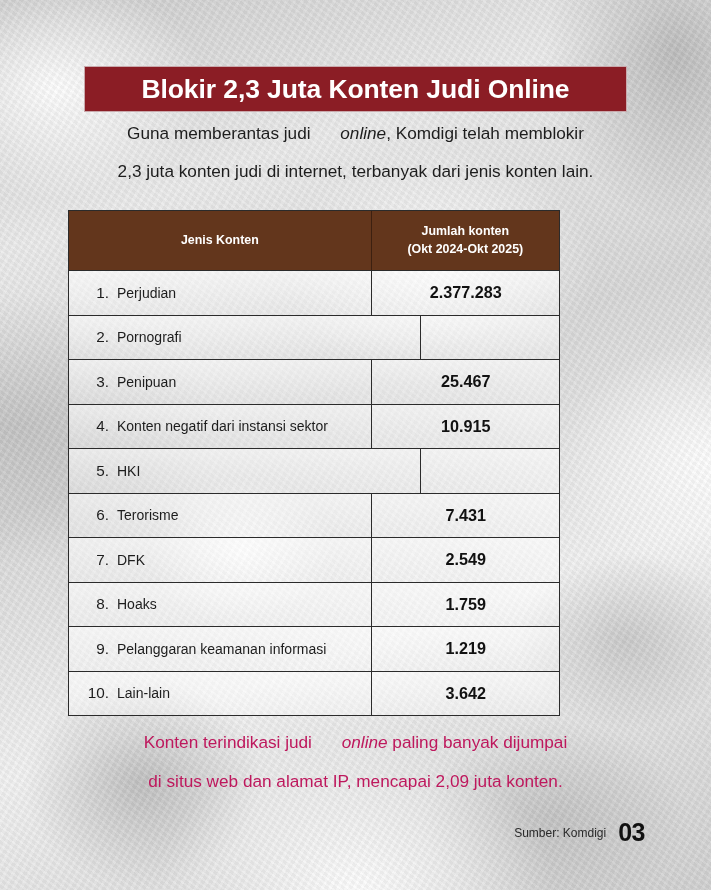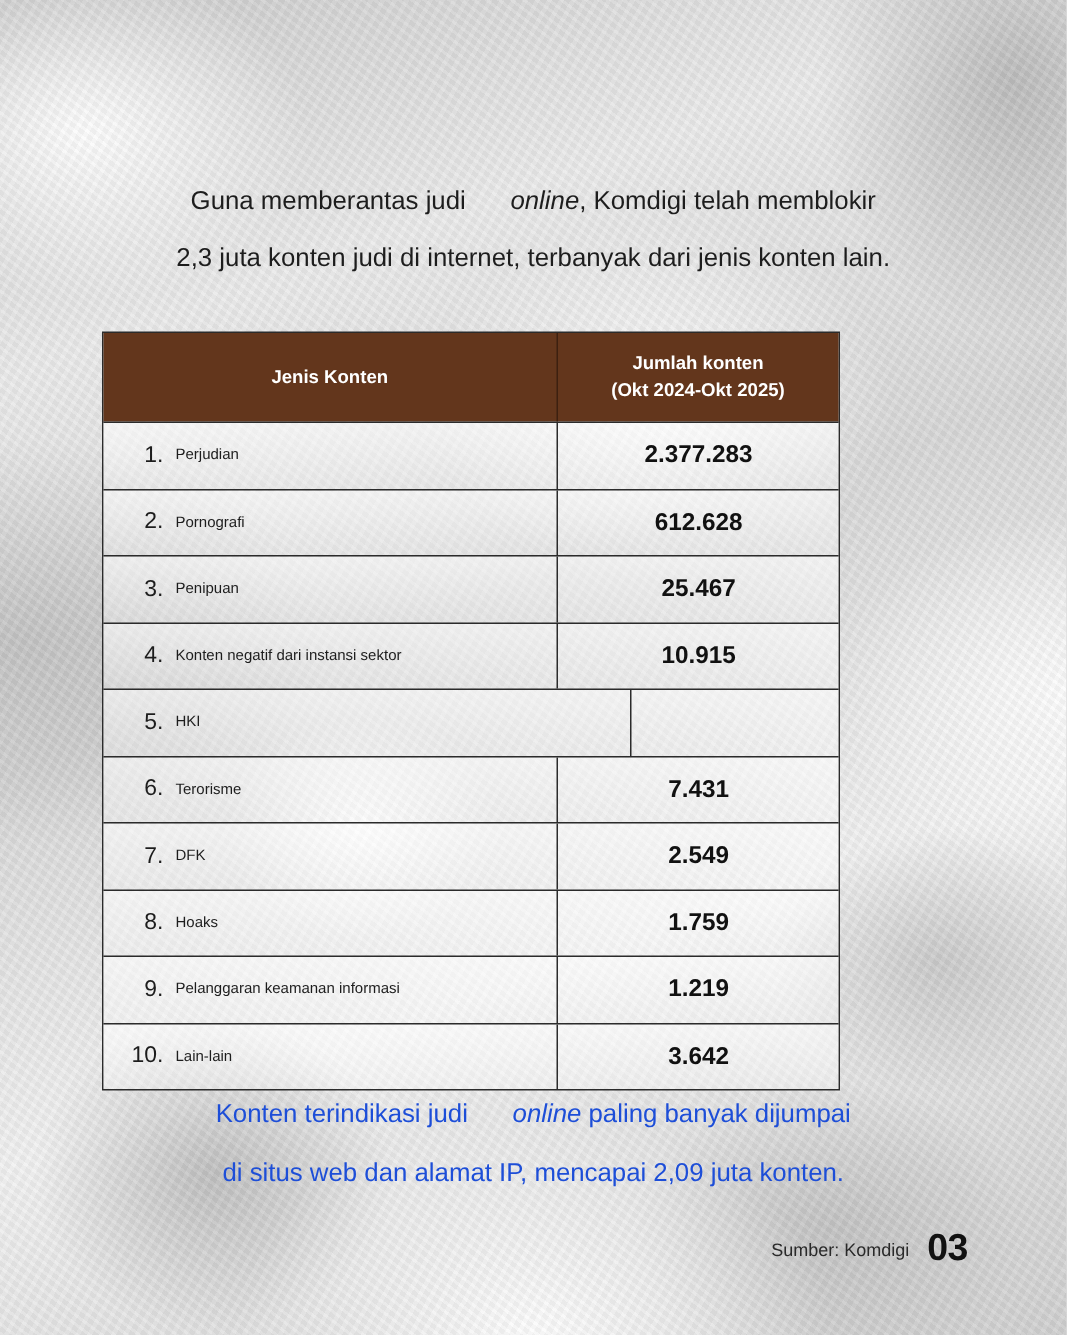--- a/index.html
+++ b/index.html
@@ -81,21 +81,21 @@
     white-space: nowrap;
   }
   .subtitle.line1 { top: 123px; }
   .subtitle.line2 { top: 161px; }
   .it { font-style: italic; padding-left: 25px; }
 
   
   .table {
     position: absolute;
     left: 68px;
-    top: 221px;
+    top: 210px;
     width: 492px;
     border: 1px solid #2b2b2b;
     box-sizing: border-box;
   }
   .thead {
     display: flex;
     height: 59px;
     background: #63361c;
   }
   .th {
@@ -129,42 +129,42 @@
   .rank {
     display: inline-block;
     width: 26px;
     text-align: right;
     color: #1d1d1d;
     font-size: 15.3px;
     flex: 0 0 auto;
   }
   .label {
     color: #1d1d1d;
-    font-size: 10px;
+    font-size: 14px;
     margin-left: 8px;
     white-space: nowrap;
   }
   .td-count {
     width: 218px;
     display: flex;
     align-items: center;
     justify-content: center;
     box-sizing: border-box;
     color: #111111;
     font-size: 16.2px;
     font-weight: bold;
   }
 
   
   .footnote {
     position: absolute;
     left: 0;
     width: 711px;
     text-align: center;
-    color: #1d4ed8;
+    color: #be185d;
     font-size: 17.2px;
     white-space: nowrap;
   }
   .footnote.line1 { top: 732px; }
   .footnote.line2 { top: 771px; }
 
   .source-row {
     position: absolute;
     right: 66px;
     top: 820px;
@@ -185,20 +185,23 @@
     line-height: 1;
   }
 </style>
 </head>
 <body>
 
 <div id="bg"></div>
 
 <div id="page">
 
+  <div class="title-banner">
+    <div class="title-text">Blokir 2,3 Juta Konten Judi Online</div>
+  </div>
 
   <div class="subtitle line1">
     <span>Guna memberantas judi </span><span class="it">online</span><span>, Komdigi telah memblokir</span>
   </div>
   <div class="subtitle line2">2,3 juta konten judi di internet, terbanyak dari jenis konten lain.</div>
 
   <div class="table">
     <div class="thead">
       <div class="th th-type">Jenis Konten</div>
       <div class="th th-count">
@@ -215,21 +218,20 @@
             <span class="rank">1.</span>
             <span class="label">Perjudian</span>
           </div>
           <div class="td-count">2.377.283</div>
         </div>
         <div class="trow">
           <div class="td-type">
             <span class="rank">2.</span>
             <span class="label">Pornografi</span>
           </div>
-          <div class="td-count">612.628</div>
         </div>
         <div class="trow">
           <div class="td-type">
             <span class="rank">3.</span>
             <span class="label">Penipuan</span>
           </div>
           <div class="td-count">25.467</div>
         </div>
         <div class="trow">
           <div class="td-type">

